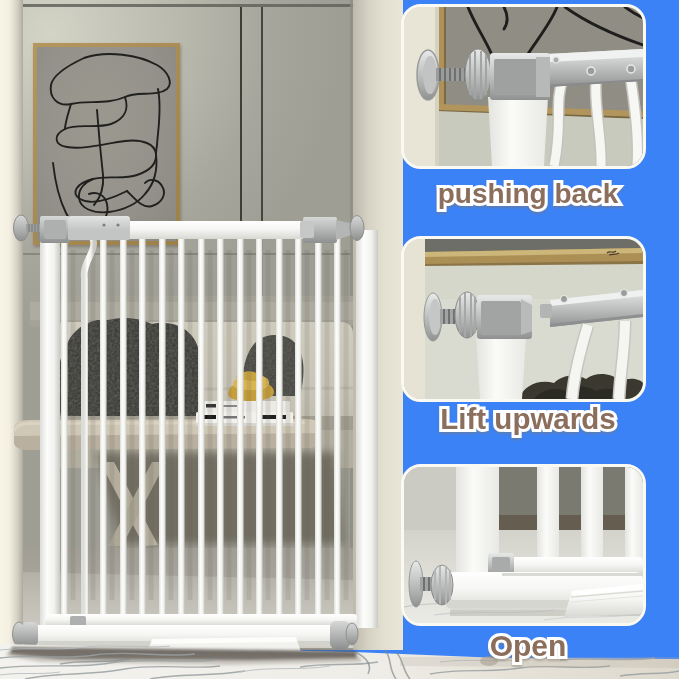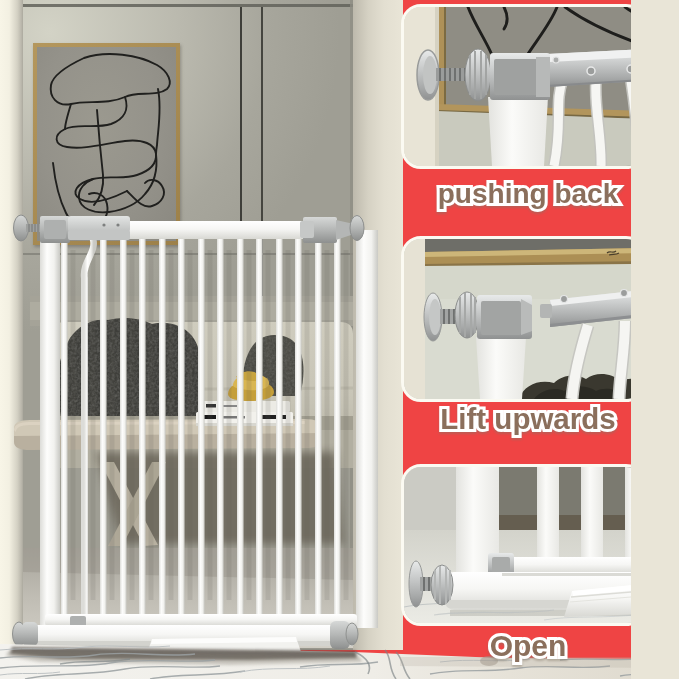--- a/index.html
+++ b/index.html
@@ -1,16 +1,16 @@
 <!DOCTYPE html>
 <html><head>
 <meta charset="utf-8">
 <style>
   html,body{margin:0;padding:0;background:#e9e5d7;}
-  #stage{position:relative;width:631px;height:679px;overflow:hidden;background:#ef4444;font-family:"Liberation Sans",sans-serif;}
+  #stage{position:relative;width:679px;height:679px;overflow:hidden;background:#3b82f6;font-family:"Liberation Sans",sans-serif;}
   .abs{position:absolute;}
   .panel{position:absolute;left:401px;width:245px;border-radius:20px;border:3px solid #fbfaf2;overflow:hidden;box-sizing:border-box;background:#d8d8cd;}
 </style>
 </head>
 <body>
 <div id="stage">
 
 <div class="abs" style="left:0;top:0;width:23px;height:679px;background:linear-gradient(90deg,#f8f5e7 0%,#f3f0e2 40%,#d4d1c4 75%,#b5b2a7 96%,#a9a79c 100%);"></div>
 
 <div class="abs" style="left:23px;top:0;width:330px;height:650px;background:radial-gradient(ellipse 290px 300px at 8% 5%,#d3d3c6 0%,#bab9ae 45%,#a7a69c 75%,#9f9e94 100%);"></div>

